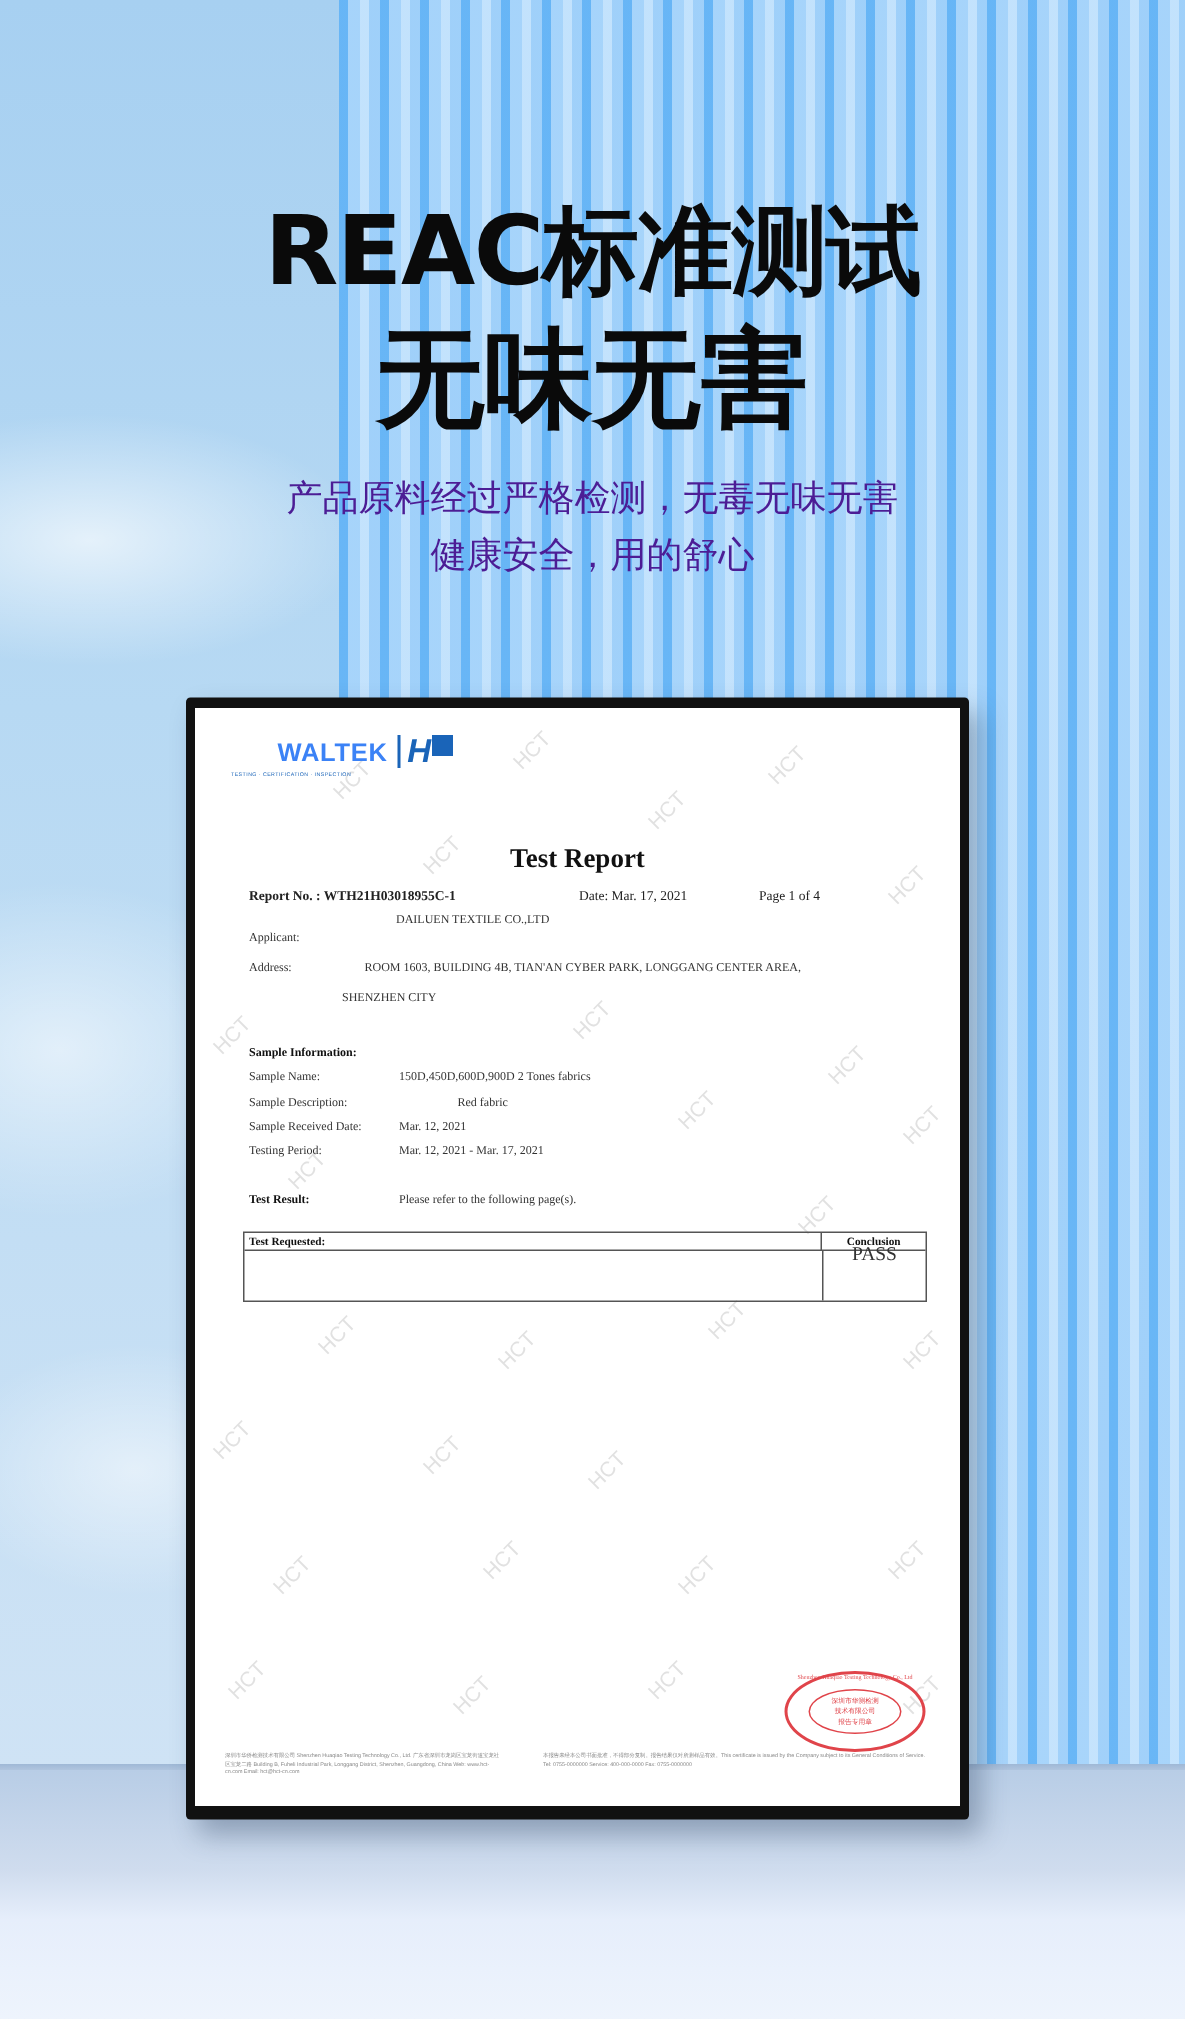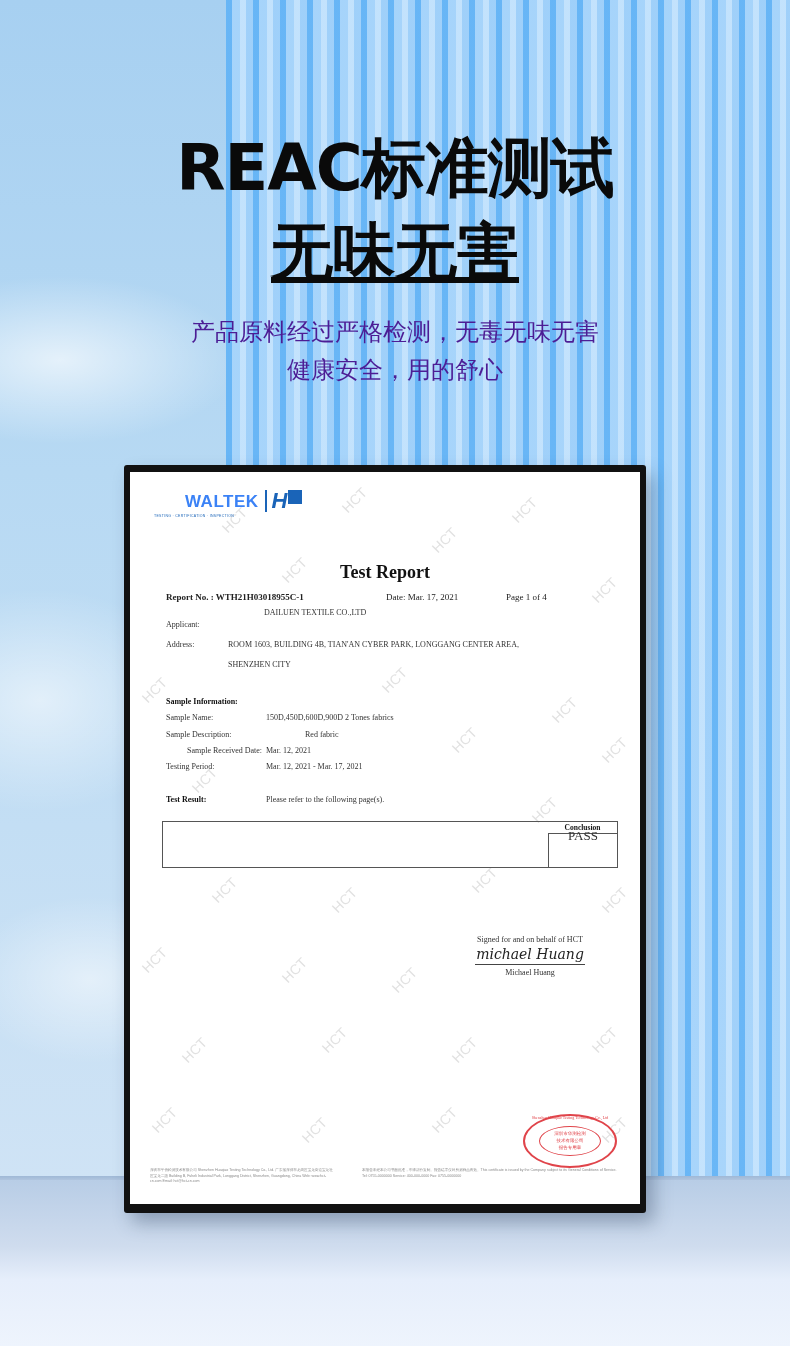--- a/index.html
+++ b/index.html
@@ -32,21 +32,21 @@
   }
   .floor-edge {
     position: absolute; left: 0; top: 1176px; width: 790px; height: 6px;
     background: linear-gradient(180deg, #9fb8d6, #b8cbe3);
   }
   .headline {
     position: absolute; left: 0; width: 790px; text-align: center;
     color: #0a0a0a; font-weight: bold; font-family: "DejaVu Sans", sans-serif;
   }
   .h1 { top: 128px; font-size: 64px; letter-spacing: -1px; line-height: 80px; }
-  .h2 { top: 212px; font-size: 62px; line-height: 80px; text-decoration: underline; }
+  .h2 { top: 212px; font-size: 72px; line-height: 80px; }
   .sub {
     position: absolute; left: 0; width: 790px; text-align: center;
     color: #4c1d95; font-size: 24px; line-height: 36px;
   }
   .sub1 { top: 314px; }
   .sub2 { top: 352px; }
 
   .frame {
     position: absolute; left: 124px; top: 465px; width: 522px; height: 748px;
     background: #111;
@@ -173,48 +173,43 @@
 
     <div class="report-row">
       <span class="no">Report No. : WTH21H03018955C-1</span>
       <span class="date">Date: Mar. 17, 2021</span>
       <span class="page">Page 1 of 4</span>
     </div>
 
     <div class="field lbl" style="top:148px;">Applicant:</div>
     <div class="field val" style="top:136px;padding-left:36px;">DAILUEN TEXTILE CO.,LTD</div>
     <div class="field lbl" style="top:168px;">Address:</div>
-    <div class="field val" style="top:168px;">ROOM 1603, BUILDING 4B, TIAN'AN CYBER PARK, LONGGANG CENTER AREA,</div>
+    <div class="field val" style="top:168px;margin-left:15px;">ROOM 1603, BUILDING 4B, TIAN'AN CYBER PARK, LONGGANG CENTER AREA,</div>
     <div class="field val" style="top:188px;">SHENZHEN CITY</div>
 
     <div class="field lbl bold" style="top:225px;">Sample Information:</div>
     <div class="field lbl" style="top:241px;">Sample Name:</div>
     <div class="field val2" style="top:241px;">150D,450D,600D,900D 2 Tones fabrics</div>
     <div class="field lbl" style="top:258px;">Sample Description:</div>
     <div class="field val2" style="top:258px;margin-left:39px;">Red fabric</div>
-    <div class="field lbl" style="top:274px;margin-left:21px;">Sample Received Date:</div>
+    <div class="field lbl" style="top:274px;">Sample Received Date:</div>
     <div class="field val2" style="top:274px;">Mar. 12, 2021</div>
     <div class="field lbl" style="top:290px;">Testing Period:</div>
     <div class="field val2" style="top:290px;">Mar. 12, 2021 - Mar. 17, 2021</div>
 
     <div class="field lbl bold" style="top:323px;">Test Result:</div>
     <div class="field val2" style="top:323px;">Please refer to the following page(s).</div>
 
     <div class="req-table">
+      <div class="hcell c1">Test Requested:</div>
       <div class="hcell c2">Conclusion</div>
       <div class="vline"></div>
       <div class="pass">PASS</div>
     </div>
 
-    <div class="sig-area">
-      <div>Signed for and on behalf of HCT</div>
-      <div class="sig-script">michael Huang</div>
-      <div class="sig-line"></div>
-      <div>Michael Huang</div>
-    </div>
 
     <div class="stamp">
       <div class="stamp-ring">Shenzhen Huaqiao Testing Technology Co., Ltd</div>
       <div class="stamp-inner">
         <div>深圳市华测检测</div>
         <div>技术有限公司</div>
         <div>报告专用章</div>
       </div>
     </div>
 

